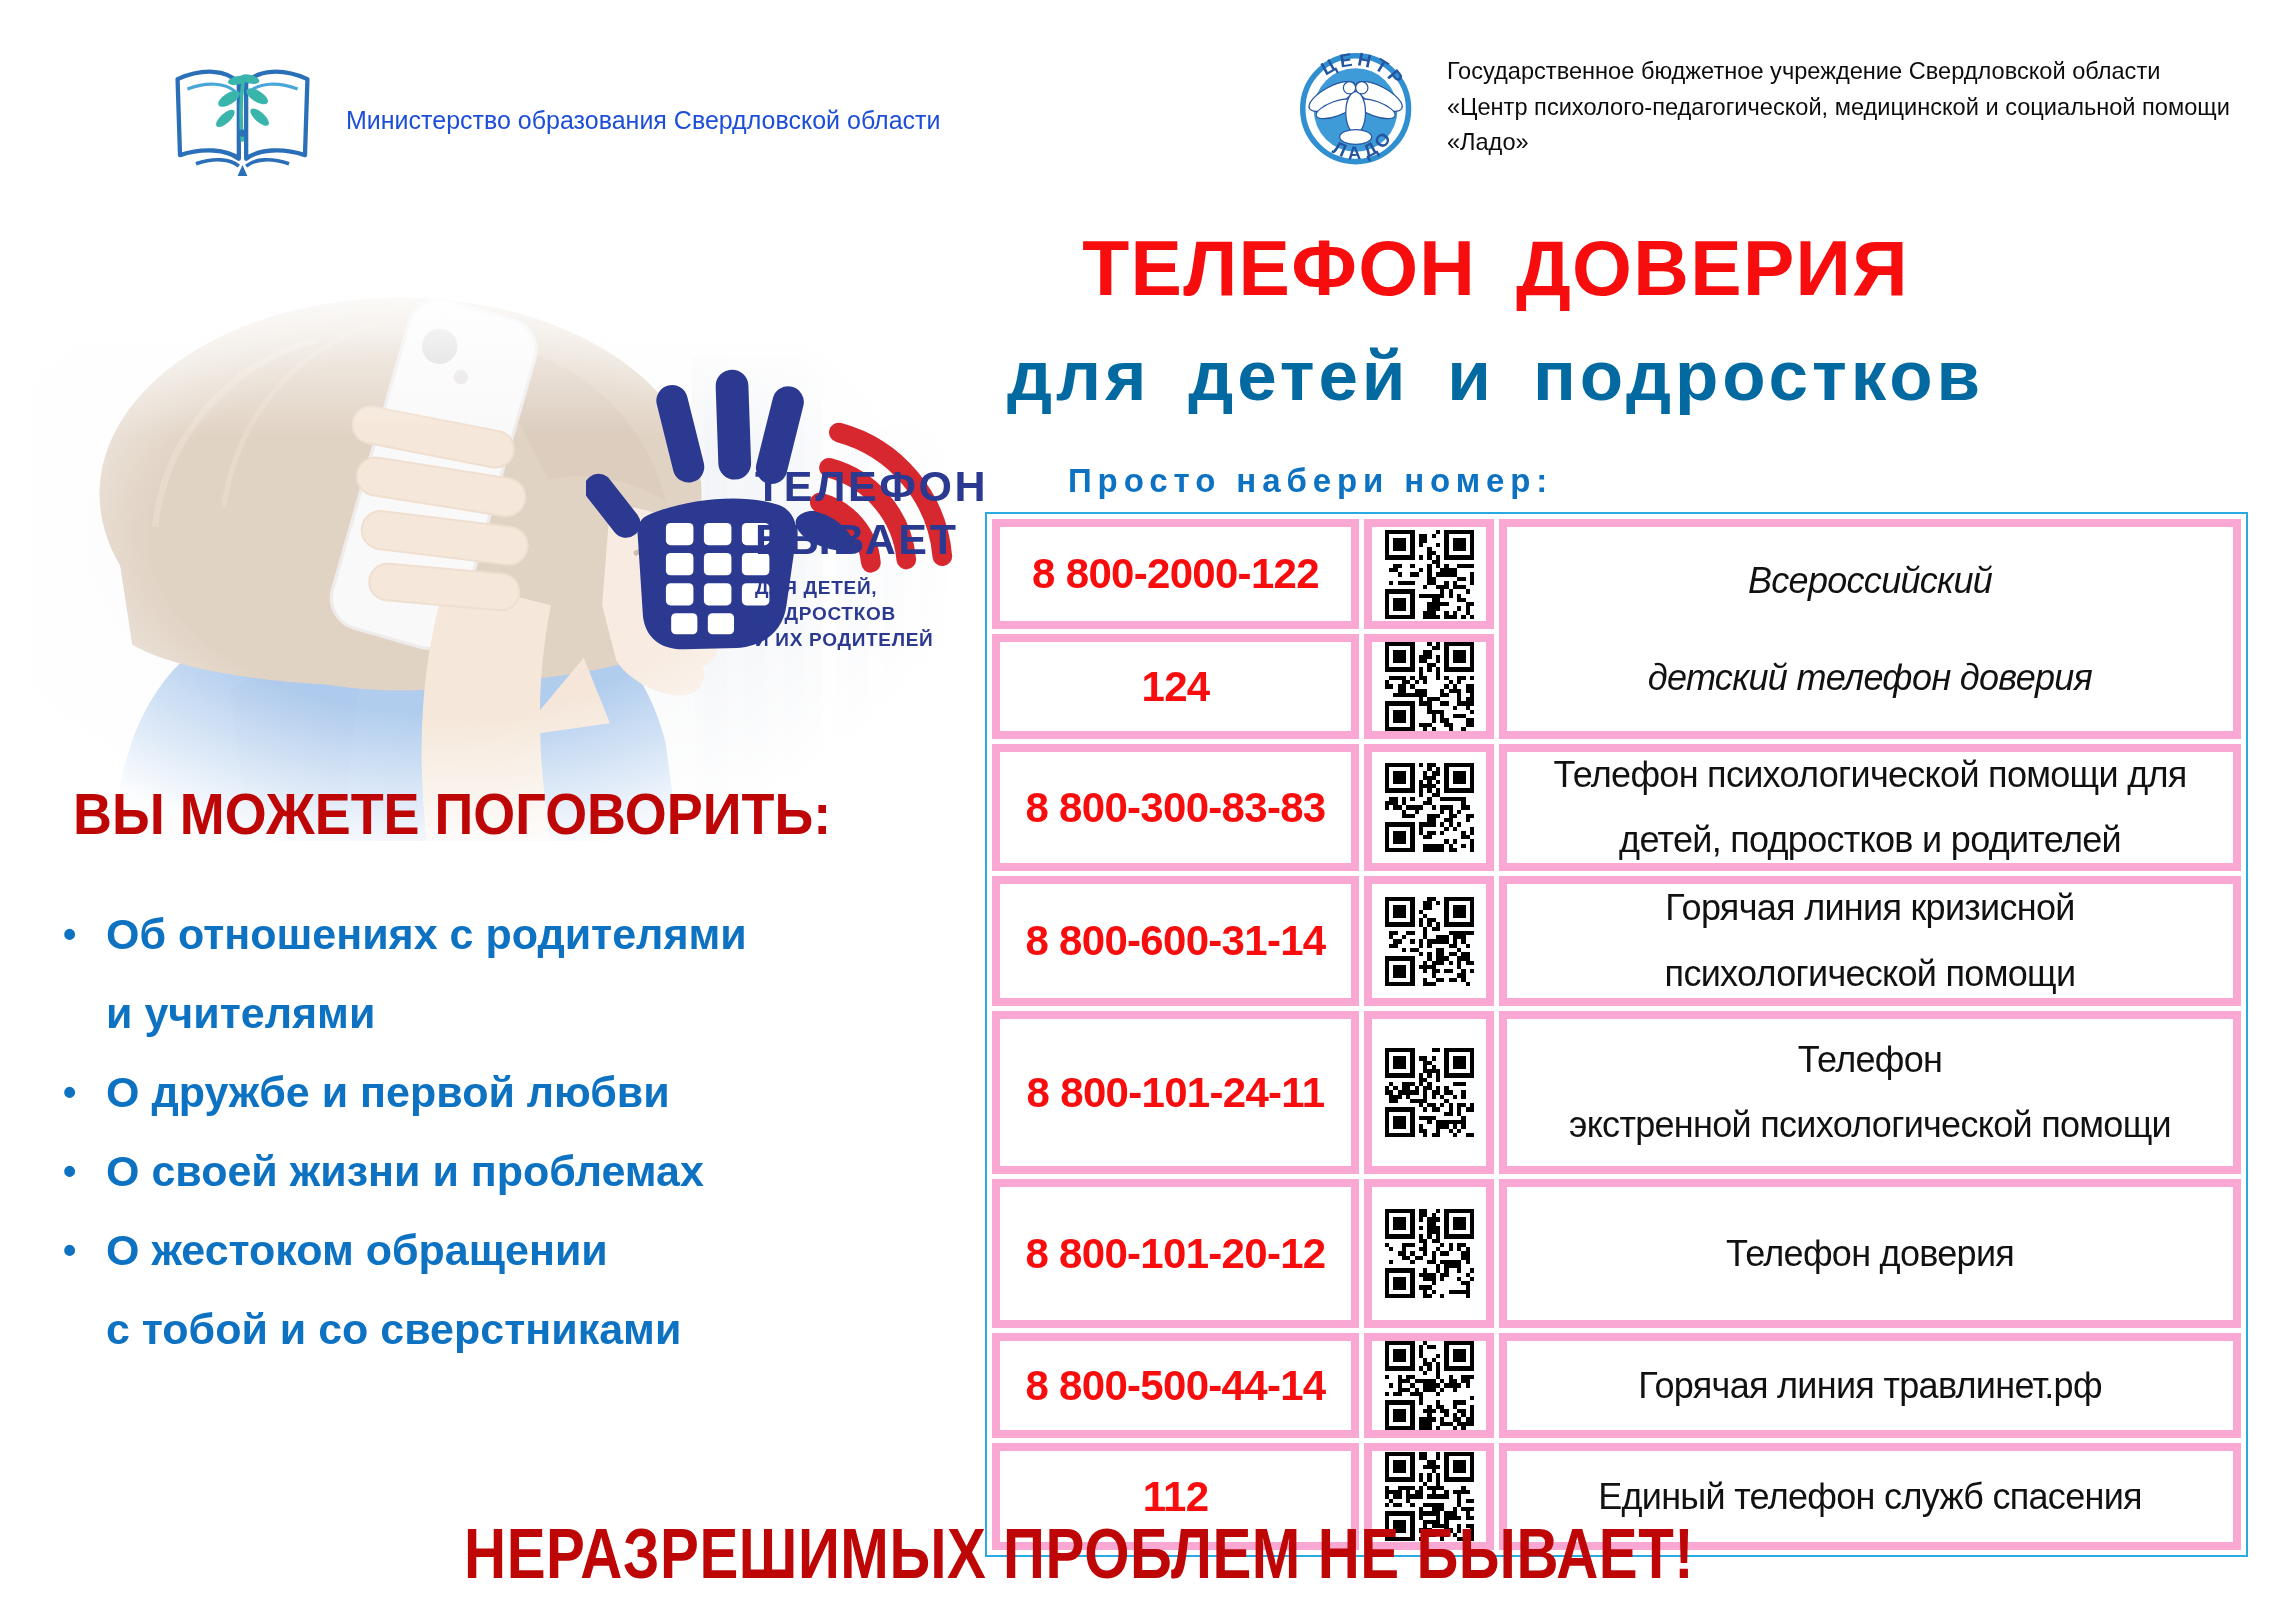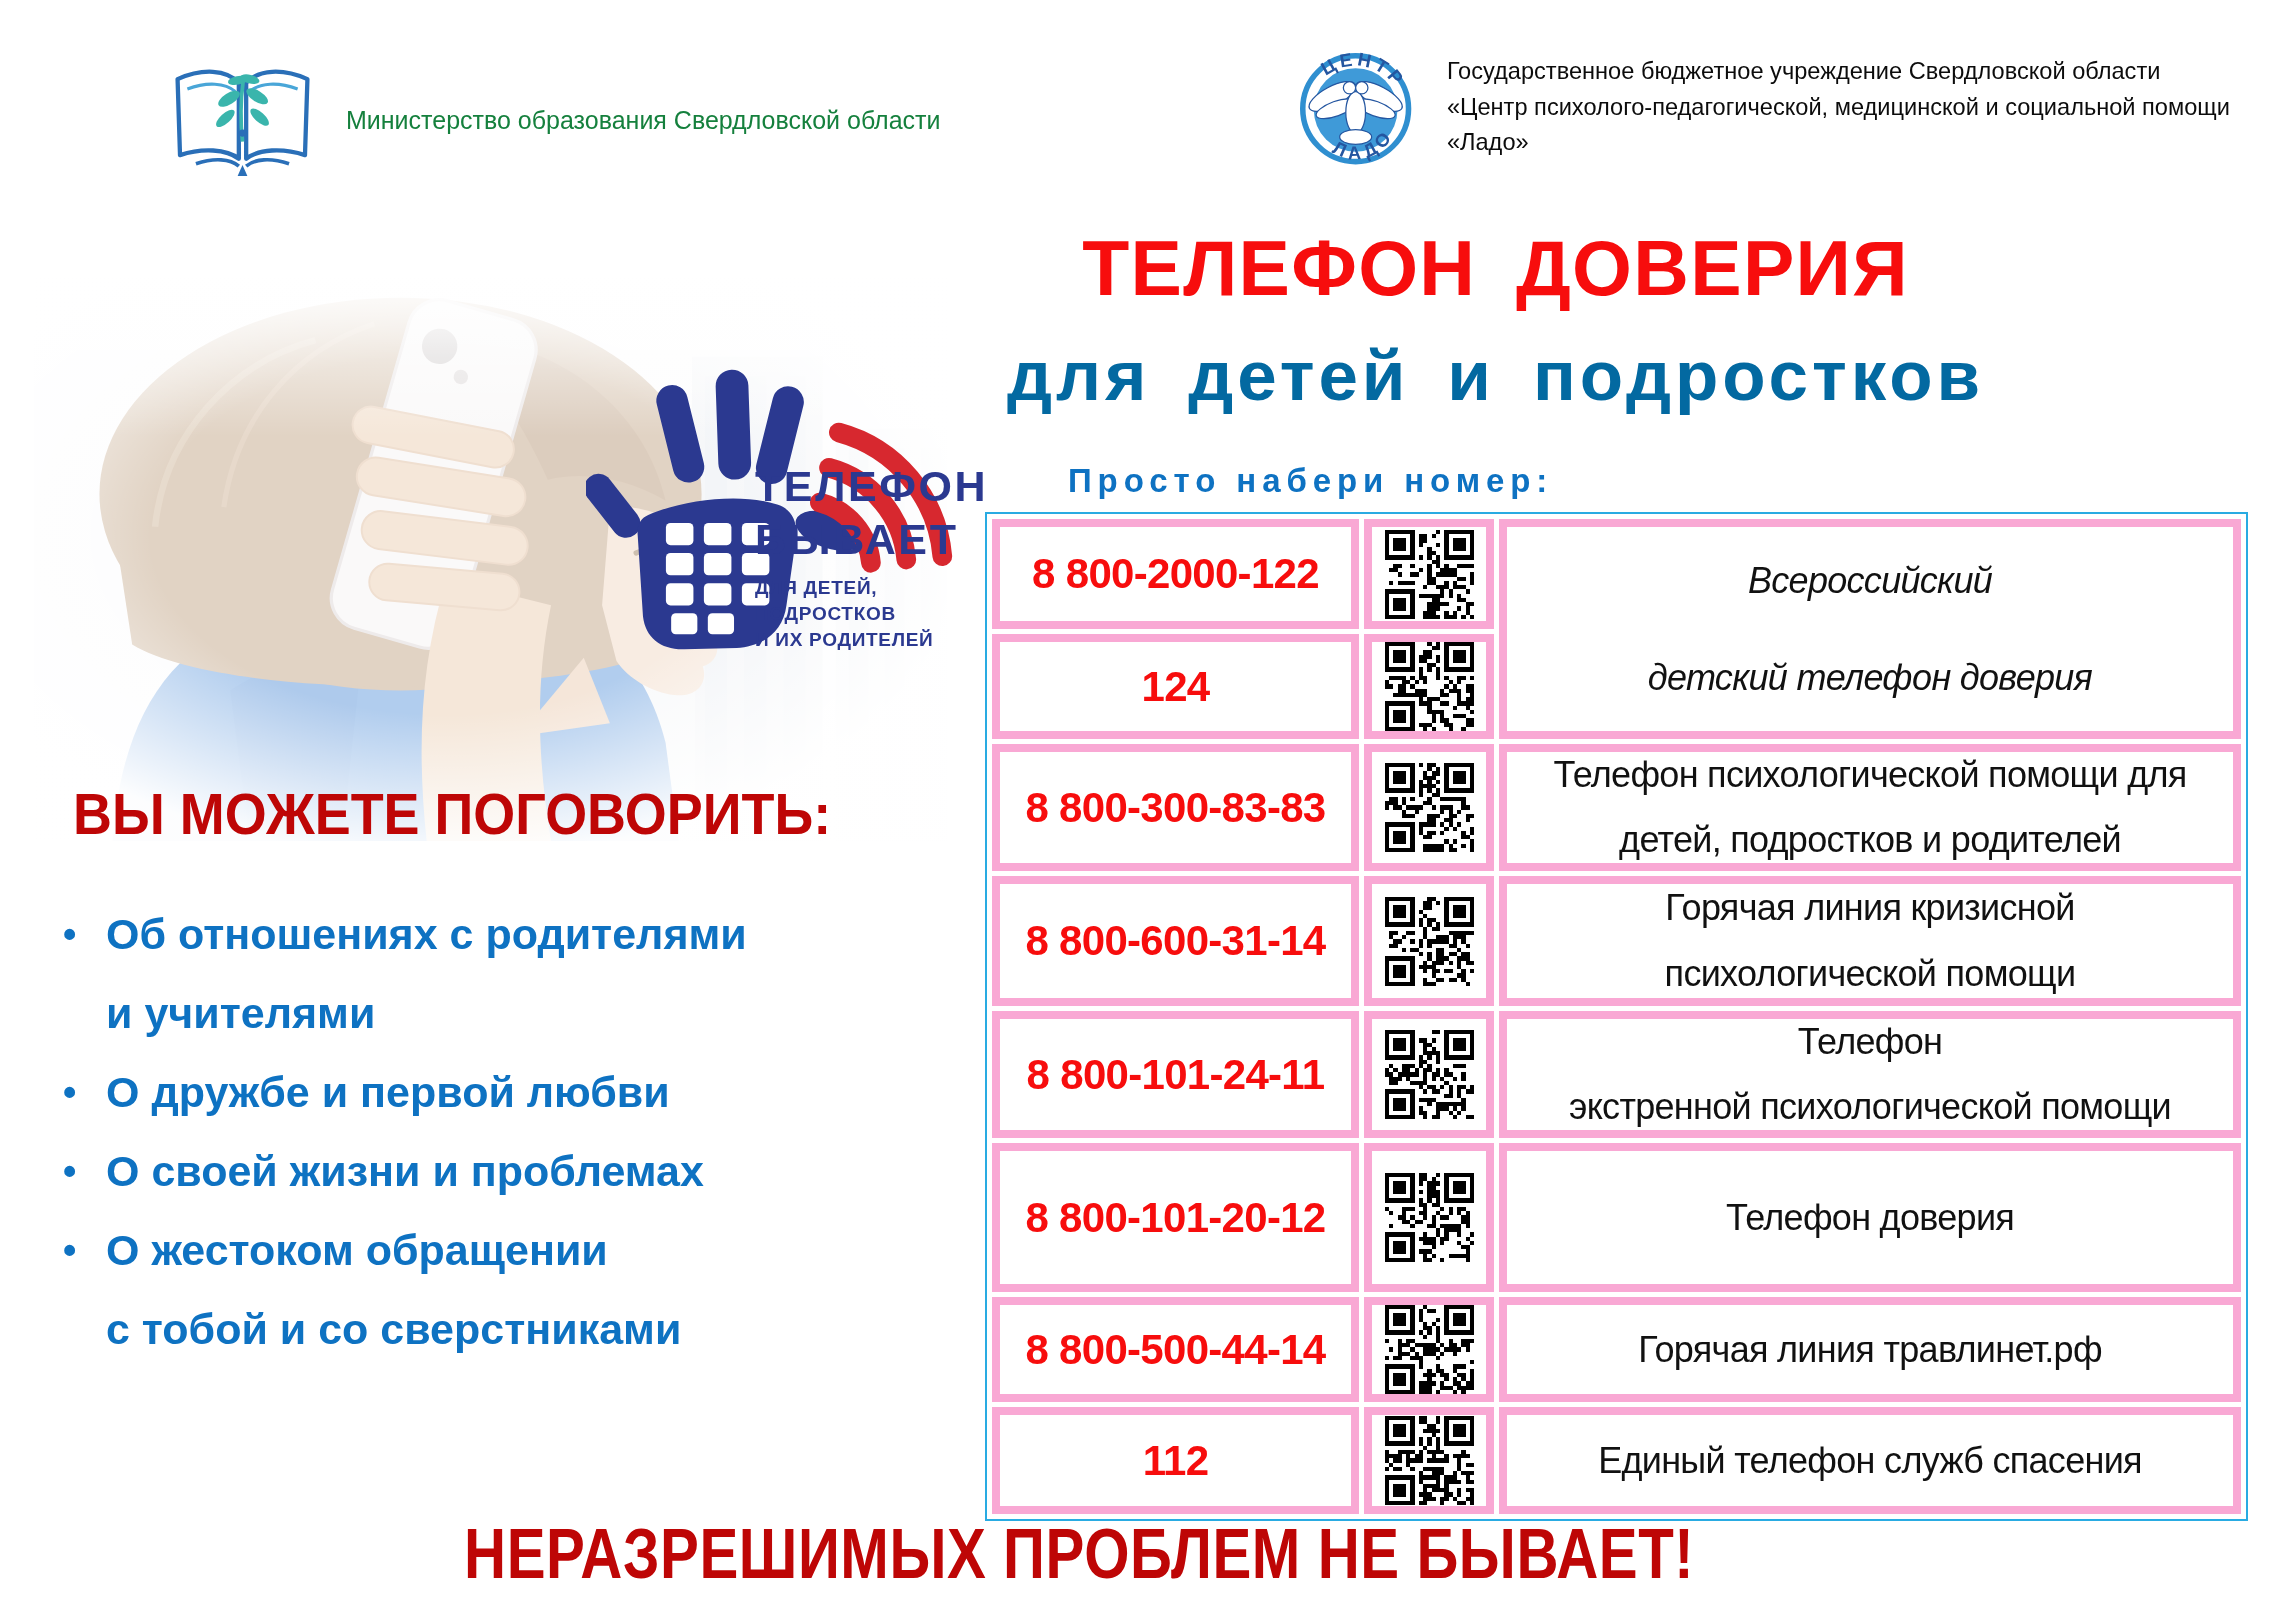--- a/index.html
+++ b/index.html
@@ -1,21 +1,21 @@
 <!DOCTYPE html>
 <html style="font-size:10.5px"><head>
 <meta charset="utf-8">
 <style>
   html,body{margin:0;padding:0;background:#ffffff;}
   .page{position:relative;width:2295px;height:1623px;background:#ffffff;overflow:hidden;
         font-family:"Liberation Sans",sans-serif;}
 
   
   .hdr-left{position:absolute;left:169px;top:60px;display:flex;align-items:center;gap:30px;}
-  .hdr-left .org{font-size:25px;color:#15803d;}
+  .hdr-left .org{font-size:25px;color:#1d4ed8;}
   .hdr-right{position:absolute;left:1288px;top:38px;display:flex;align-items:center;gap:23.6px;}
   .hdr-right .org{font-size:23.6px;line-height:1.5;color:#0c0c0c;}
 
   
   .main-title{position:absolute;left:936px;top:224px;width:1119px;text-align:center;
     font-size:77px;font-weight:900;letter-spacing:1.3px;word-spacing:17px;color:#f70d0d;}
   .sub-title{position:absolute;left:936px;top:335px;width:1119px;text-align:center;
     font-size:71px;font-weight:700;letter-spacing:3.9px;word-spacing:14.4px;color:#0369a1;}
   .dial-prompt{position:absolute;left:1068px;top:462px;
     font-size:33px;font-weight:700;letter-spacing:5.9px;color:#0e72c2;}
@@ -26,21 +26,21 @@
   table.phones td{border:8px solid #f9a8d4;background:#fff;box-sizing:border-box;
     vertical-align:middle;padding:0;}
   td.num{width:367px;text-align:center;font-size:42px;font-weight:700;color:#f70d0d;letter-spacing:-0.7px;}
   td.qrc{width:130px;text-align:center;}
   .qr-box{width:89px;height:89px;margin:0 auto;}
   .qr-box svg{width:100%;height:100%;display:block;}
   td.desc{text-align:center;color:#111;font-size:36px;letter-spacing:-0.7px;}
   .desc-stack{display:flex;flex-direction:column;justify-content:center;align-items:center;gap:23.6px;}
   .desc-stack.tall{gap:55px;font-style:italic;}
   tr.r1{height:110px;} tr.r2{height:96px;} tr.r3{height:127px;} tr.r4{height:130px;}
-  tr.r5{height:127px;margin-left:48px;} tr.r6{height:149px;} tr.r7{height:102px;} tr.r8{height:107px;padding-left:41px;}
+  tr.r5{height:163px;margin-left:48px;} tr.r6{height:149px;} tr.r7{height:102px;} tr.r8{height:107px;padding-left:41px;}
 
   
   .photo-wrap{position:absolute;left:34px;top:278px;width:913px;height:563px;}
   .photo-wrap svg{width:100%;height:100%;opacity:.52;}
   .photo-fade{position:absolute;inset:-26px;
     background:
       linear-gradient(to top, rgba(255,255,255,0) 70%, #fff 98%),
       radial-gradient(ellipse 58% 56% at 45% 46%, rgba(255,255,255,0) 52%, rgba(255,255,255,.97) 94%);}
 
   

